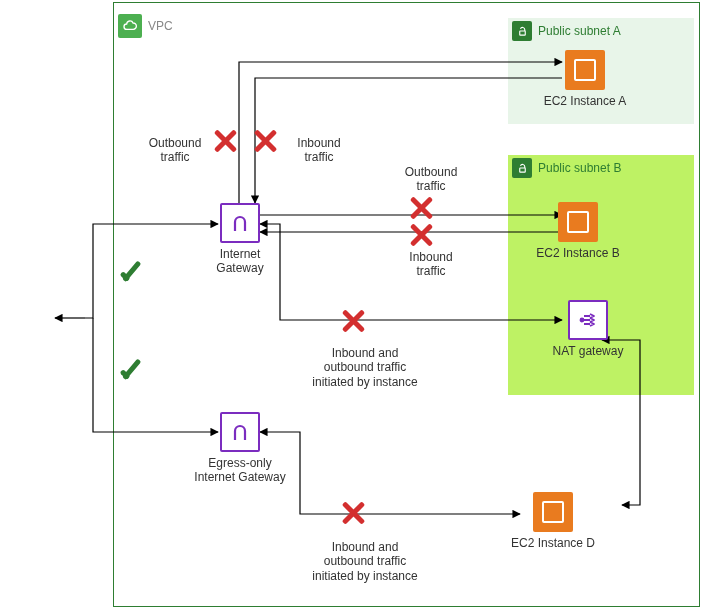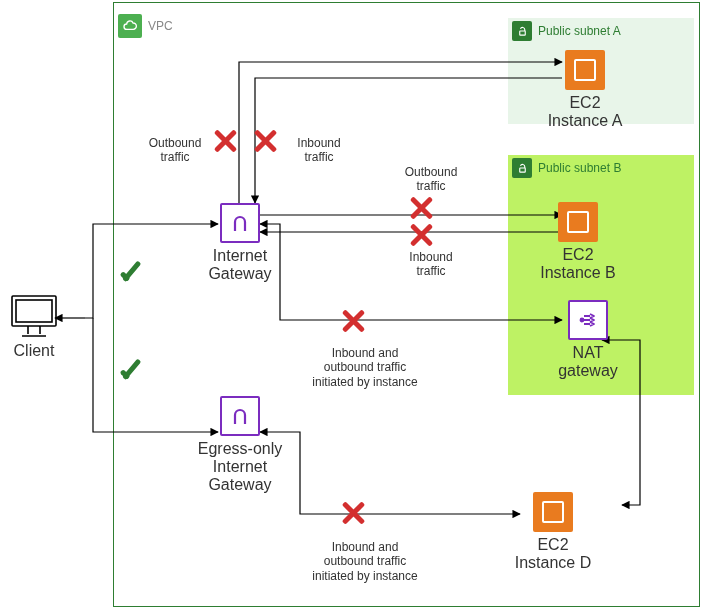--- a/index.html
+++ b/index.html
@@ -70,21 +70,21 @@
     display: flex;
     align-items: center;
     justify-content: center;
   }
   .lock-badge.green { background: #2E7D32; }
   .lock-badge.blue  { background: #1976D2; }
   .lock-badge svg { width: 11px; height: 11px; }
   .node {
     position: absolute;
     text-align: center;
-    font-size: 16px;
+    font-size: 12px;
   }
   .node .icon {
     width: 40px;
     height: 40px;
     margin: 0 auto 4px;
     display: flex;
     align-items: center;
     justify-content: center;
     box-sizing: border-box;
   }
@@ -232,41 +232,31 @@
       <path d="M562 232 L260 232" marker-end="url(#ah)"></path>
 
       <path d="M260 224 L280 224 L280 320 L562 320" marker-start="url(#ah)" marker-end="url(#ah)"></path>
 
       <path d="M602 340 L640 340 L640 505 L622 505" marker-start="url(#ah)" marker-end="url(#ah)"></path>
 
       <path d="M260 432 L300 432 L300 514 L520 514" marker-start="url(#ah)" marker-end="url(#ah)"></path>
     </g>
   </svg>
 
-  <div class="node client" style="left:6px; top:294px; width:56px;">
-    <div class="icon">
-      <svg viewBox="0 0 48 44" fill="none" stroke="#000" stroke-width="1.6">
-        <rect x="2" y="2" width="44" height="30" rx="1"></rect>
-        <rect x="6" y="6" width="36" height="22"></rect>
-        <path d="M18 32 L18 40 M30 32 L30 40 M12 42 L36 42"></path>
-      </svg>
-    </div>
-    <div>Client</div>
-  </div>
 
   <div class="node" style="left:198px; top:203px; width:84px;">
     <div class="icon igw">
       <svg viewBox="0 0 24 24" fill="none" stroke="#7B2CBF" stroke-width="2.2">
         <path d="M7 20 V11 a5 5 0 0 1 10 0 V20"></path>
       </svg>
     </div>
     <div>Internet Gateway</div>
   </div>
 
-  <div class="node" style="left:194px; top:396px; width:92px;">
+  <div class="node" style="left:194px; top:412px; width:92px;">
     <div class="icon eigw">
       <svg viewBox="0 0 24 24" fill="none" stroke="#7B2CBF" stroke-width="2.2">
         <path d="M7 20 V11 a5 5 0 0 1 10 0 V20"></path>
       </svg>
     </div>
     <div style="white-space:pre-line;">Egress-only
 Internet Gateway</div>
   </div>
 
   <div class="node" style="left:540px; top:50px; width:90px;">

